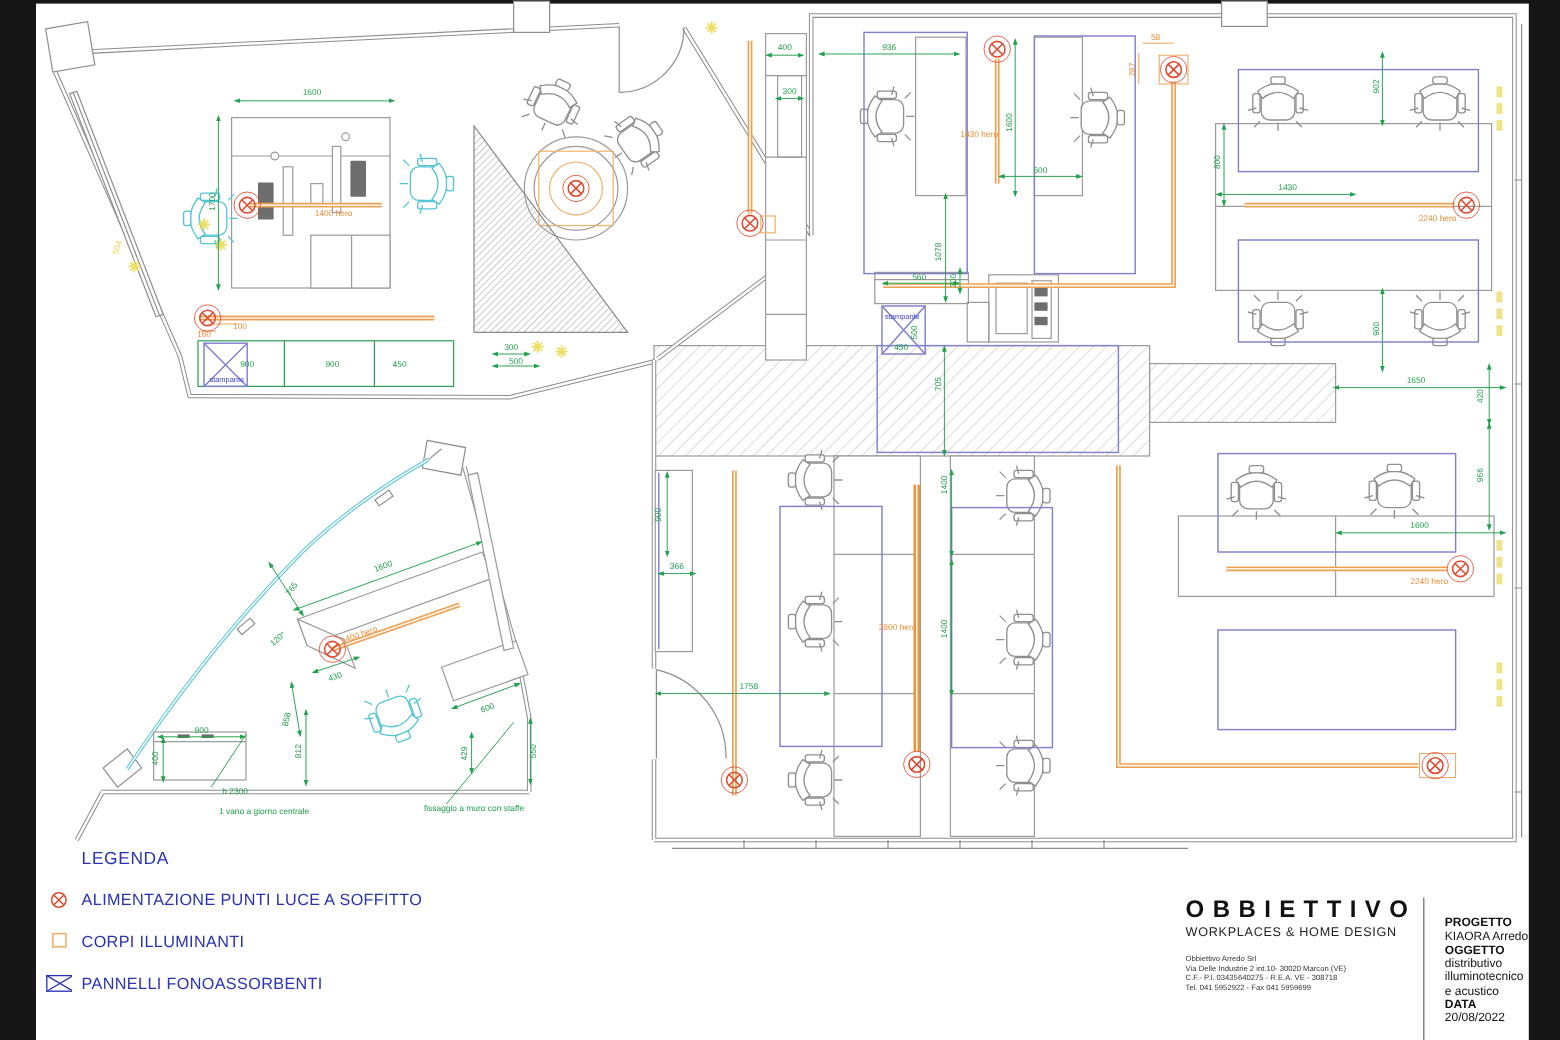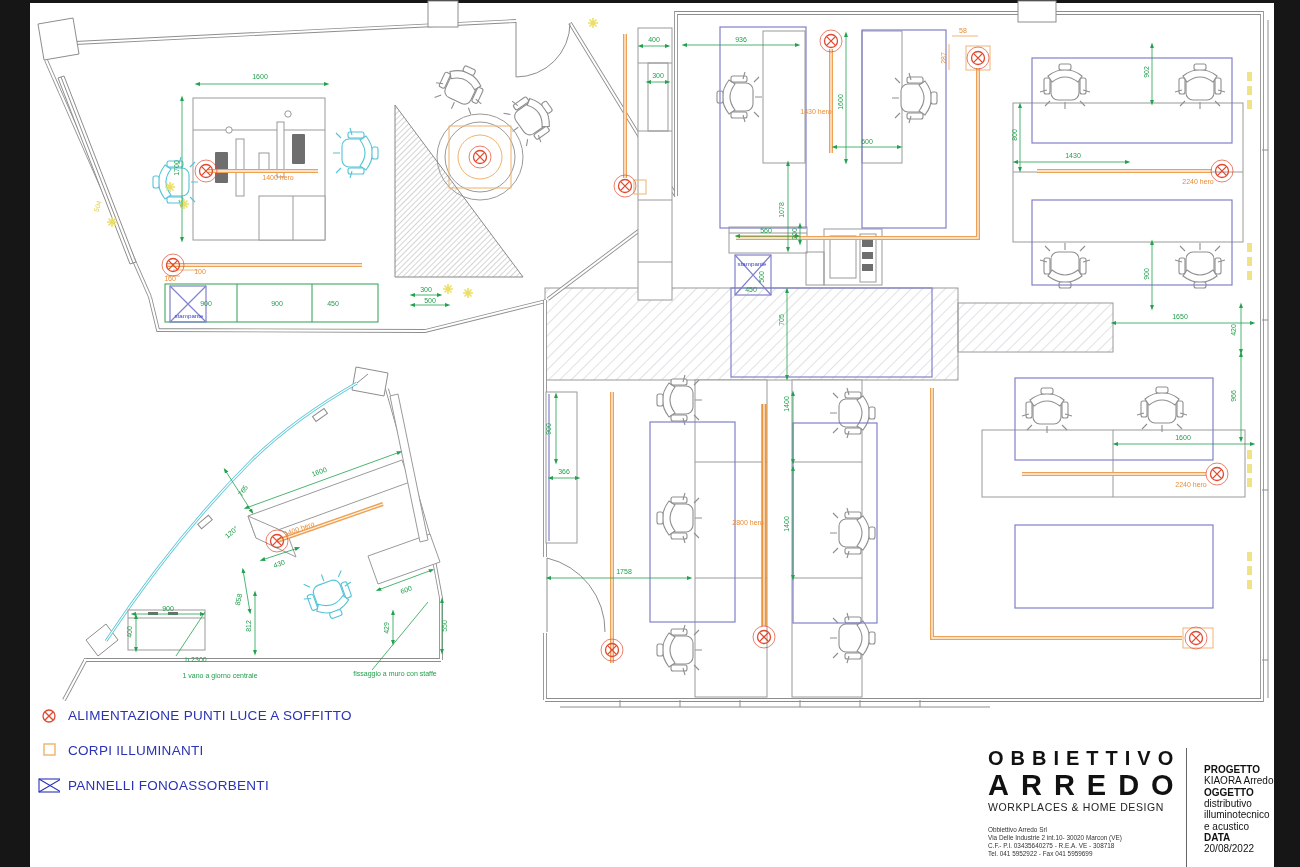--- a/index.html
+++ b/index.html
@@ -449,20 +449,21 @@
       <text x="132" y="632" class="pl g" transform="rotate(-90 132 632)">400</text>
       <text x="300" y="531" class="pl o" transform="rotate(-20 300 531)">1400 hero</text>
       <text x="196" y="662" class="pl g">h 2300</text>
       <text x="220" y="678" class="pl g">1 vano a giorno centrale</text>
       <text x="395" y="676" class="pl g">fissaggio a muro con staffe</text>
     </g>
 </svg>
 
 
 <div class="legend">
+  <div class="ltitle">LEGENDA</div>
   <div class="lrow">
     <span class="lico">
       <svg width="16" height="16">
           <circle cx="8" cy="8" r="6" fill="none" stroke="#e0492f" stroke-width="1.3"></circle>
           <path d="M4,4 L12,12 M4,12 L12,4" stroke="#e0492f" stroke-width="1.3"></path>
         </svg>
     </span>
     <span class="ltext">ALIMENTAZIONE PUNTI LUCE A SOFFITTO</span>
   </div>
   <div class="lrow">
@@ -480,21 +481,20 @@
           <path d="M1,1 L23,14 M1,14 L23,1" stroke="#2a33b5" stroke-width="1.1" fill="none"></path>
         </svg>
     </span>
     <span class="ltext">PANNELLI FONOASSORBENTI</span>
   </div>
 </div>
 
 
 <div class="tblock">
   <div class="logo1">OBBIETTIVO</div>
-  <div class="logo2">ARREDO</div>
   <div class="tag">WORKPLACES &amp; HOME DESIGN</div>
   <div class="addr">
     <div>Obbiettivo Arredo Srl</div>
     <div>Via Delle Industrie 2 int.10- 30020 Marcon (VE)</div>
     <div>C.F.- P.I. 03435640275  - R.E.A. VE - 308718</div>
     <div>Tel. 041 5952922 - Fax 041 5959699</div>
   </div>
 </div>
 <div class="tdiv"></div>
 <div class="tright">

